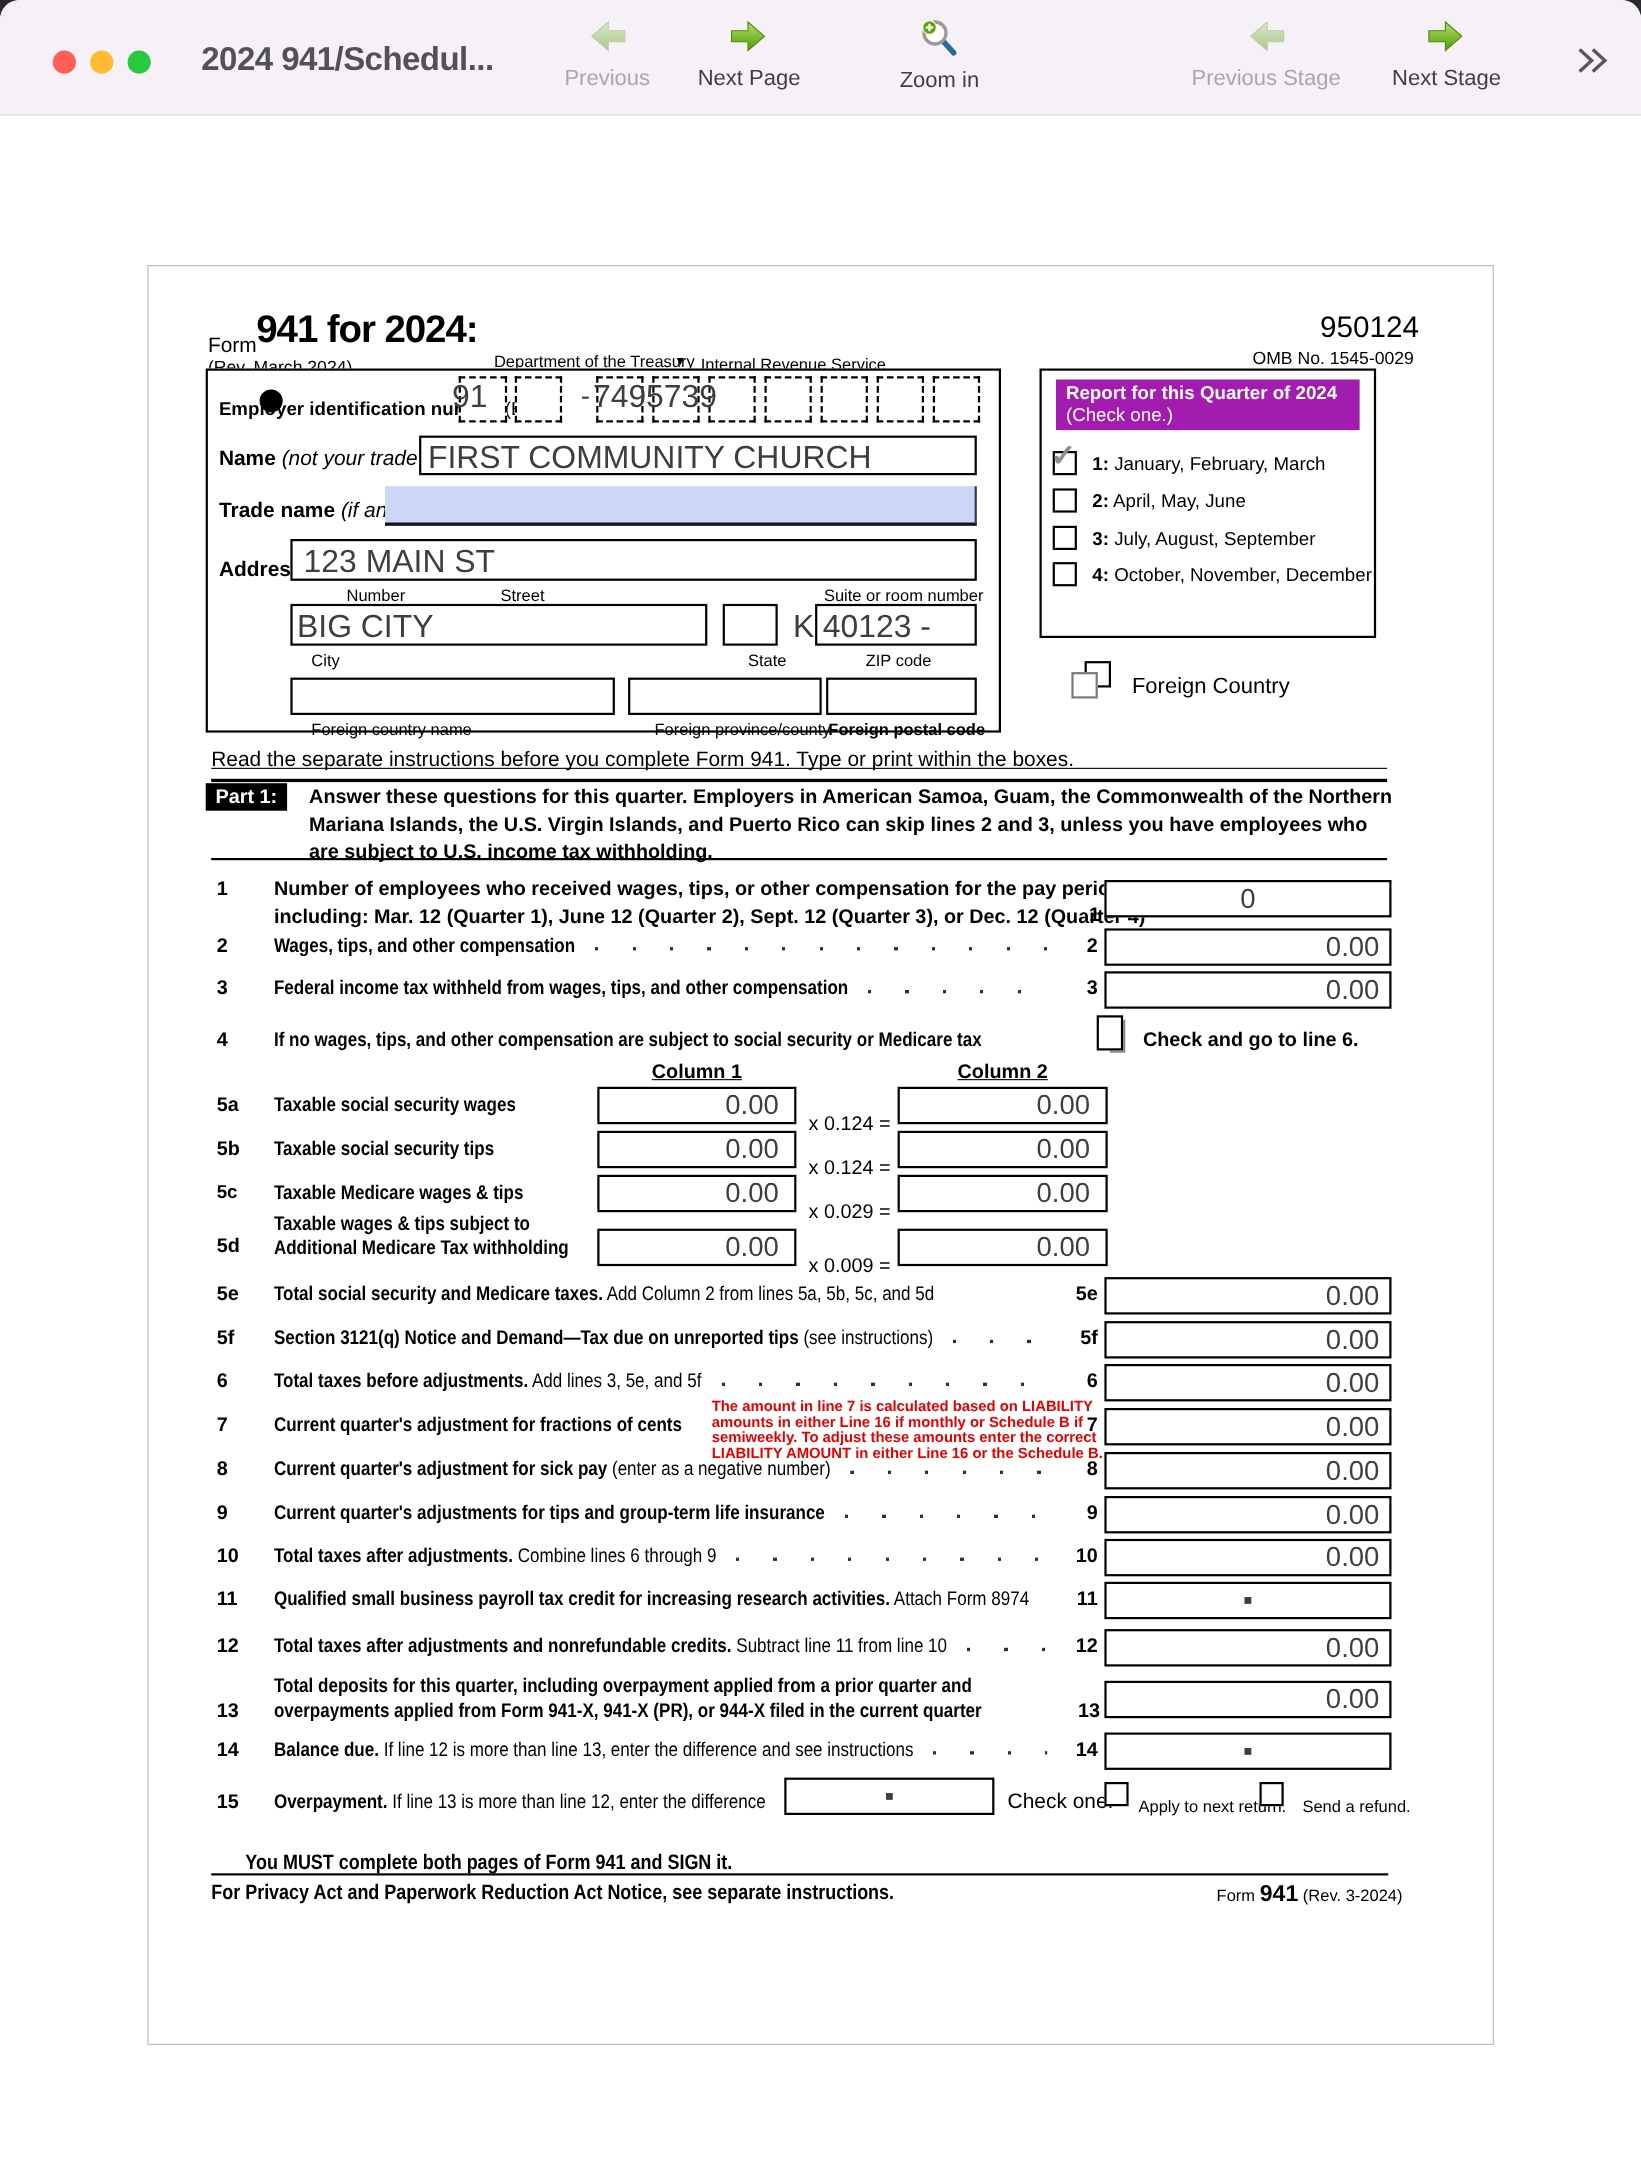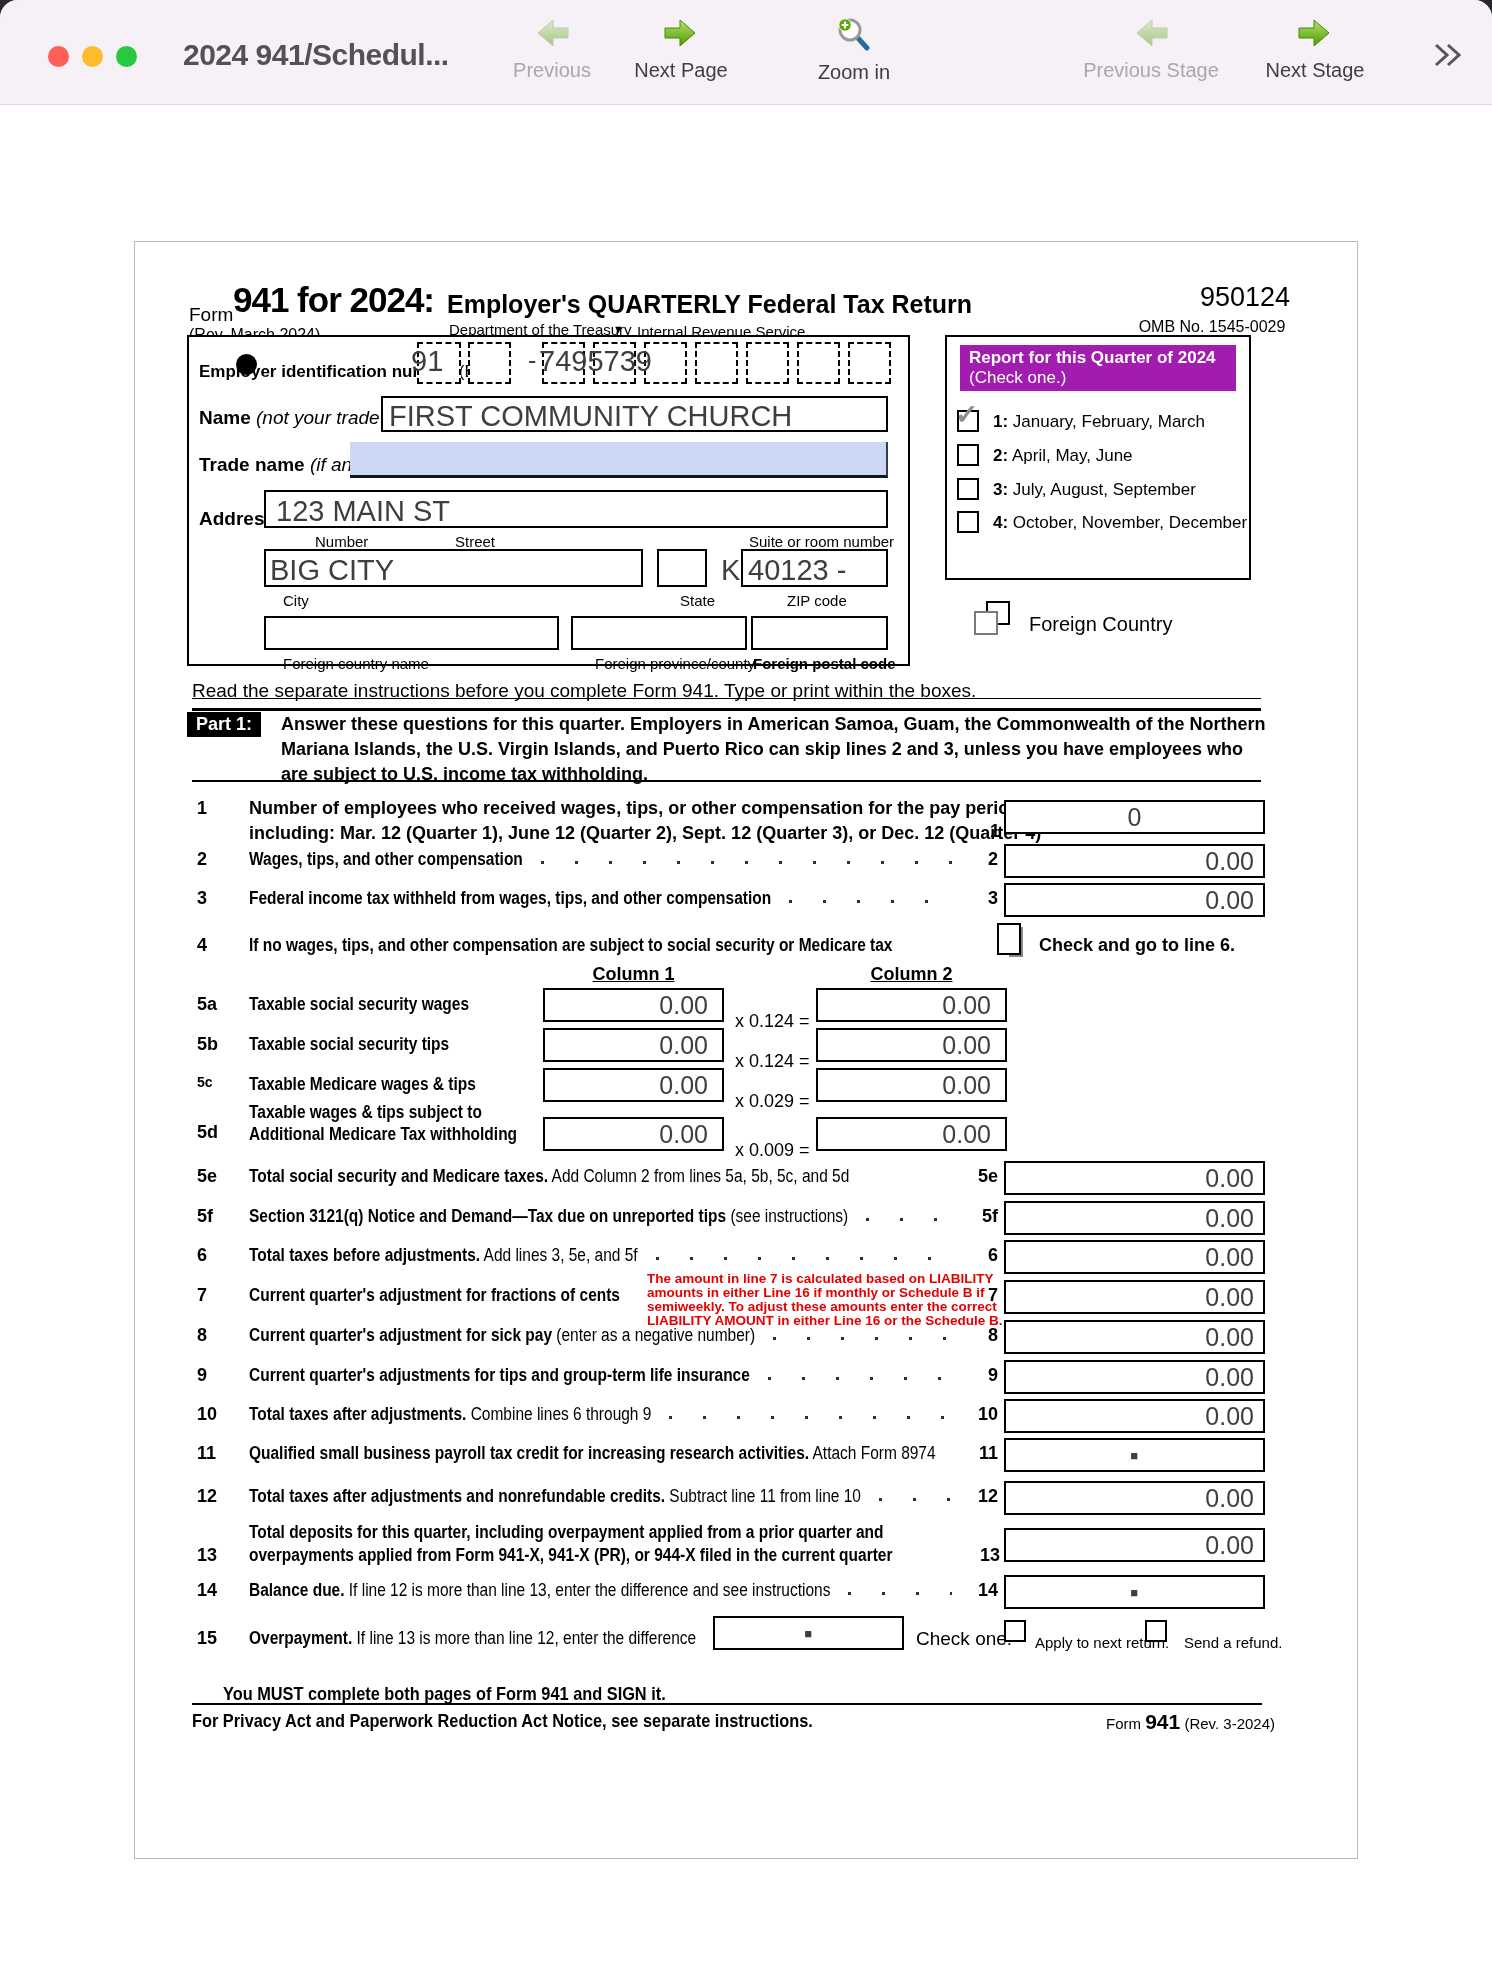--- a/index.html
+++ b/index.html
@@ -142,21 +142,20 @@
             <polyline points="16,5 27,15 16,25" stroke="#57555a" stroke-width="3"></polyline>
           </svg>
       </span>
     </div>
   </div>
 
   <div class="sheet">
 
     <div class="abs" style="left:54px;top:62px;font-size:19px;">Form</div>
     <div class="abs b nw" style="left:98px;top:38px;font-size:35px;letter-spacing:-1px;">941 for 2024:</div>
-    <div class="abs b nw" style="left:312px;top:48px;font-size:25px;">Employer's QUARTERLY Federal Tax Return</div>
     <div class="abs nw" style="left:54px;top:84px;font-size:16px;">(Rev. March 2024)</div>
     <div class="abs nw" style="left:314px;top:79px;font-size:15px;">Department of the Treasury</div>
     <div class="abs" style="left:478px;top:81px;font-size:11px;">▼</div>
     <div class="abs nw" style="left:502px;top:81px;font-size:15px;">Internal Revenue Service</div>
     <div class="hline" style="left:311px;top:97px;width:350px;height:1px;"></div>
     <div class="abs nw" style="left:1020px;top:40px;width:180px;text-align:center;font-size:27px;">950124</div>
     <div class="abs nw" style="left:977px;top:76px;width:200px;text-align:center;font-size:16px;">OMB No. 1545-0029</div>
 
     <div class="abs fbox" style="left:52px;top:93px;width:723px;height:331px;"></div>
 
@@ -278,21 +277,21 @@
     <div class="colbox" style="left:408px;top:746px;width:181px;">0.00</div>
     <div class="mult" style="left:600px;top:769px;">x 0.124 =</div>
     <div class="colbox" style="left:681px;top:746px;width:191px;">0.00</div>
 
     <div class="abs b" style="left:62px;top:792px;font-size:18px;">5b</div>
     <div class="abs cond b" style="left:114px;top:792px;font-size:18px;">Taxable social security tips</div>
     <div class="colbox" style="left:408px;top:786px;width:181px;">0.00</div>
     <div class="mult" style="left:600px;top:809px;">x 0.124 =</div>
     <div class="colbox" style="left:681px;top:786px;width:191px;">0.00</div>
 
-    <div class="abs b" style="left:62px;top:832px;font-size:14px;">5c</div>
+    <div class="abs b" style="left:62px;top:832px;font-size:17px;">5c</div>
     <div class="abs cond b" style="left:114px;top:832px;font-size:18px;">Taxable Medicare wages &amp; tips</div>
     <div class="colbox" style="left:408px;top:826px;width:181px;">0.00</div>
     <div class="mult" style="left:600px;top:849px;">x 0.029 =</div>
     <div class="colbox" style="left:681px;top:826px;width:191px;">0.00</div>
 
     <div class="abs b" style="left:62px;top:880px;font-size:18px;">5d</div>
     <div class="abs cond b" style="left:114px;top:860px;font-size:18px;">Taxable wages &amp; tips subject to</div>
     <div class="abs cond b" style="left:114px;top:882px;font-size:18px;">Additional Medicare Tax withholding</div>
     <div class="colbox" style="left:408px;top:875px;width:181px;">0.00</div>
     <div class="mult" style="left:600px;top:898px;">x 0.009 =</div>

